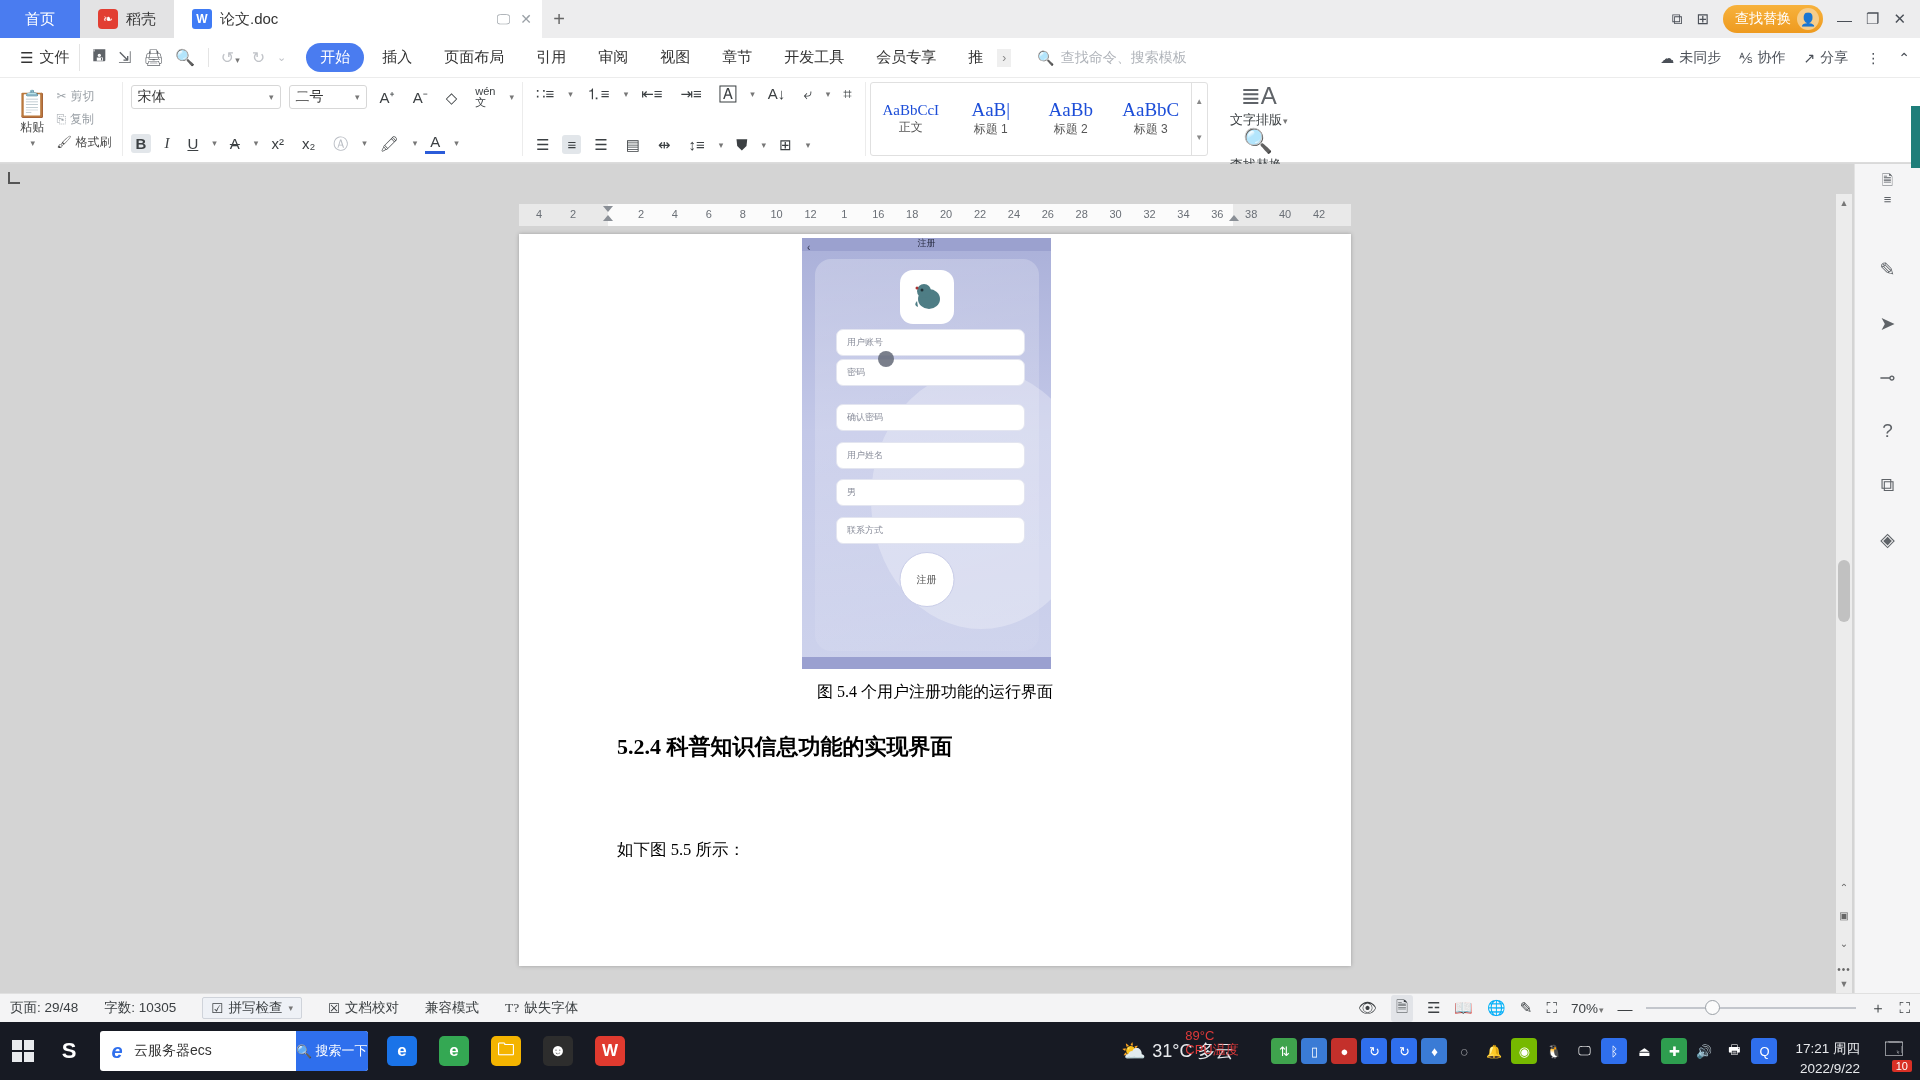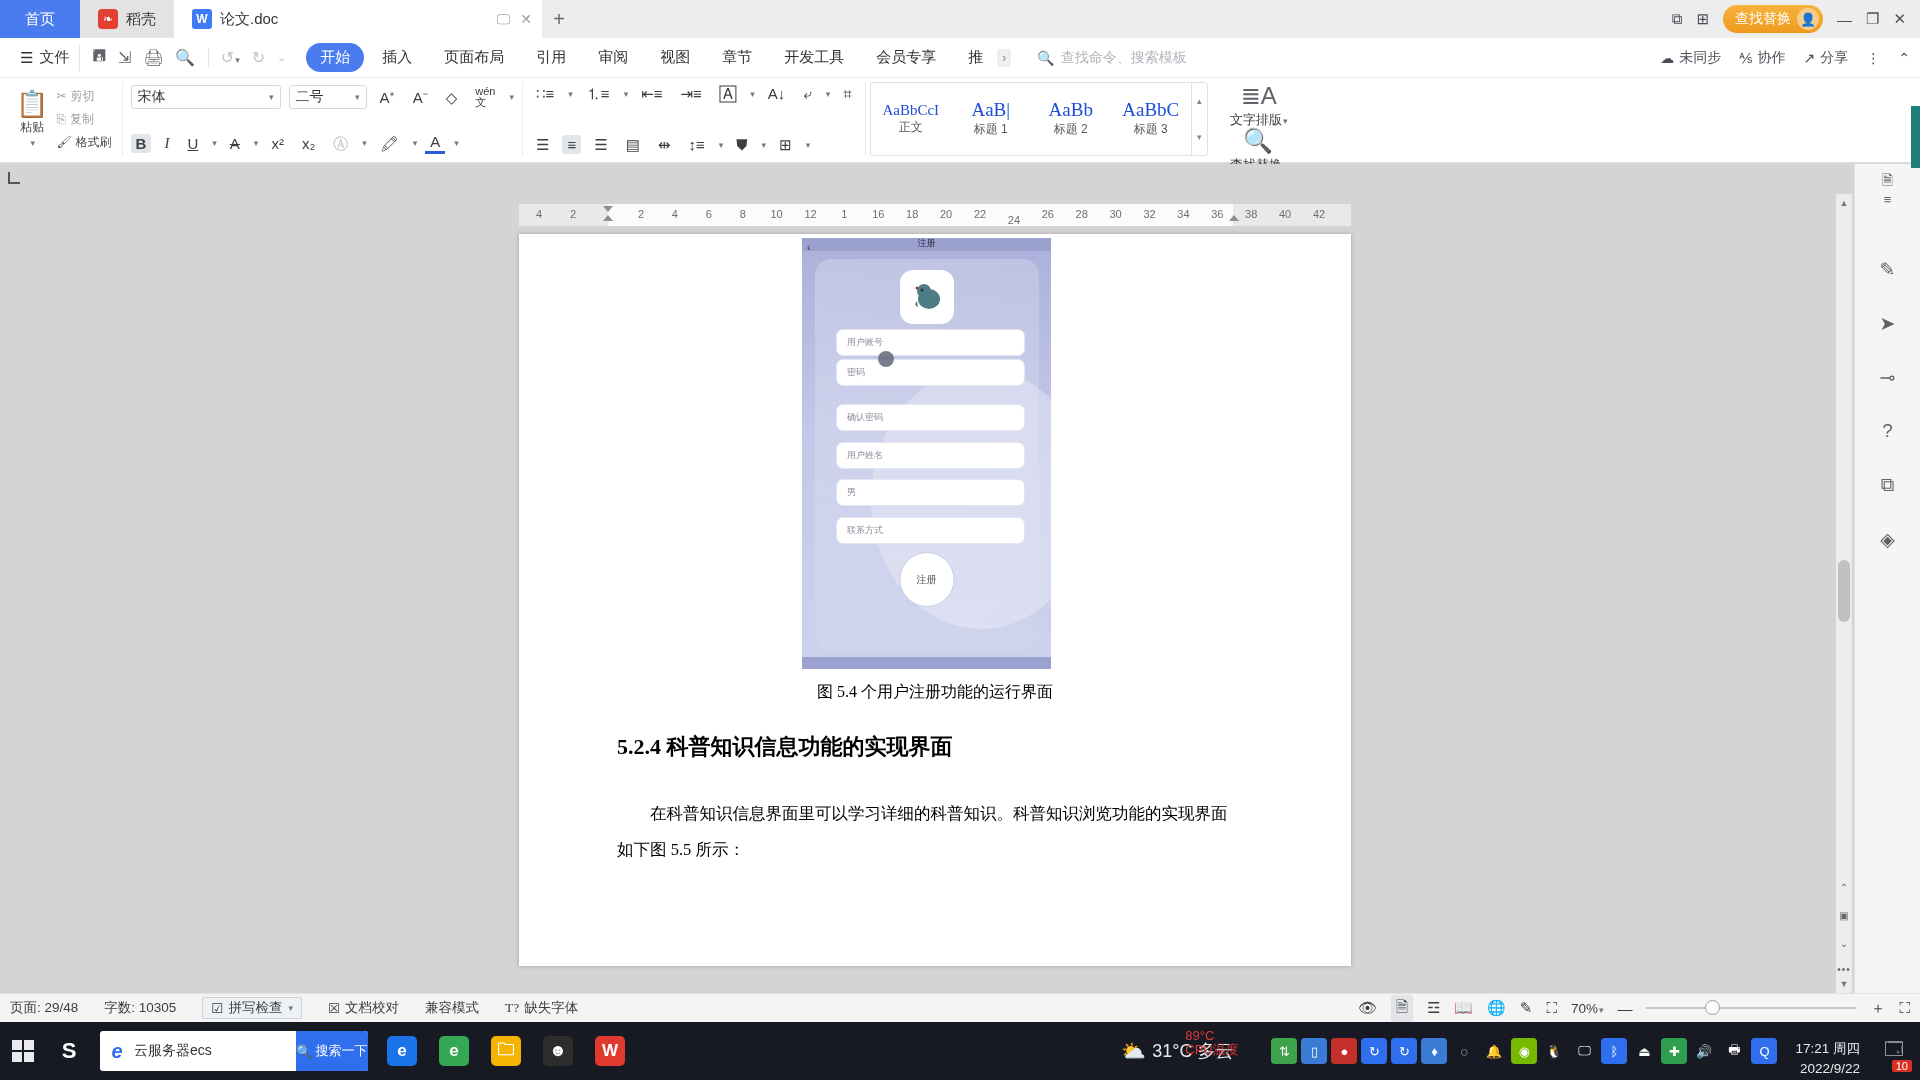--- a/index.html
+++ b/index.html
@@ -351,21 +351,21 @@
         <span class="tickn" style="left: 155.9px;">4</span>
         <span class="tickn" style="left: 189.8px;">6</span>
         <span class="tickn" style="left: 223.7px;">8</span>
         <span class="tickn" style="left: 257.6px;">10</span>
         <span class="tickn" style="left: 291.5px;">12</span>
         <span class="tickn" style="left: 325.4px;">1</span>
         <span class="tickn" style="left: 359.3px;">16</span>
         <span class="tickn" style="left: 393.2px;">18</span>
         <span class="tickn" style="left: 427.1px;">20</span>
         <span class="tickn" style="left: 461px;">22</span>
-        <span class="tickn" style="left: 494.9px; margin-top: 6px;">24</span>
+        <span class="tickn" style="left: 494.9px;">24</span>
         <span class="tickn" style="left: 528.8px;">26</span>
         <span class="tickn" style="left: 562.7px;">28</span>
         <span class="tickn" style="left: 596.6px;">30</span>
         <span class="tickn" style="left: 630.5px; text-align: center;">32</span>
         <span class="tickn" style="left: 664.4px;">34</span>
         <span class="tickn" style="left: 698.3px;">36</span>
         <span class="tickn" style="left: 732.2px;">38</span>
         <span class="tickn" style="left: 766.1px;">40</span>
         <span class="tickn" style="left: 800px;">42</span>
       </div>
@@ -397,21 +397,21 @@
         <div class="cursor-dot"></div>
         <div class="reg-btn">
             <span>注册</span>
           </div>
         <div class="footstrip"></div>
       </div>
 
       <div class="figcaption">图 5.4 个用户注册功能的运行界面</div>
       <div class="doc-heading">5.2.4 科普知识信息功能的实现界面</div>
       <div class="doc-para">
-        <span class="indent"></span><span>在科普知识信息界面里可以学习详细的科普知识。科普知识浏览功能的实现界面</span><br>
+        <span class="indent"></span><br>
         <span>如下图 5.5 所示：</span>
       </div>
     </div>
 
     <div class="vscroll">
       <div class="arr" style="top:4px;">▲</div>
       <div class="thumb"></div>
       <div class="arr" style="bottom:4px;">▼</div>
     </div>
     <div class="pageops" style="bottom:100px;">⌃</div>

